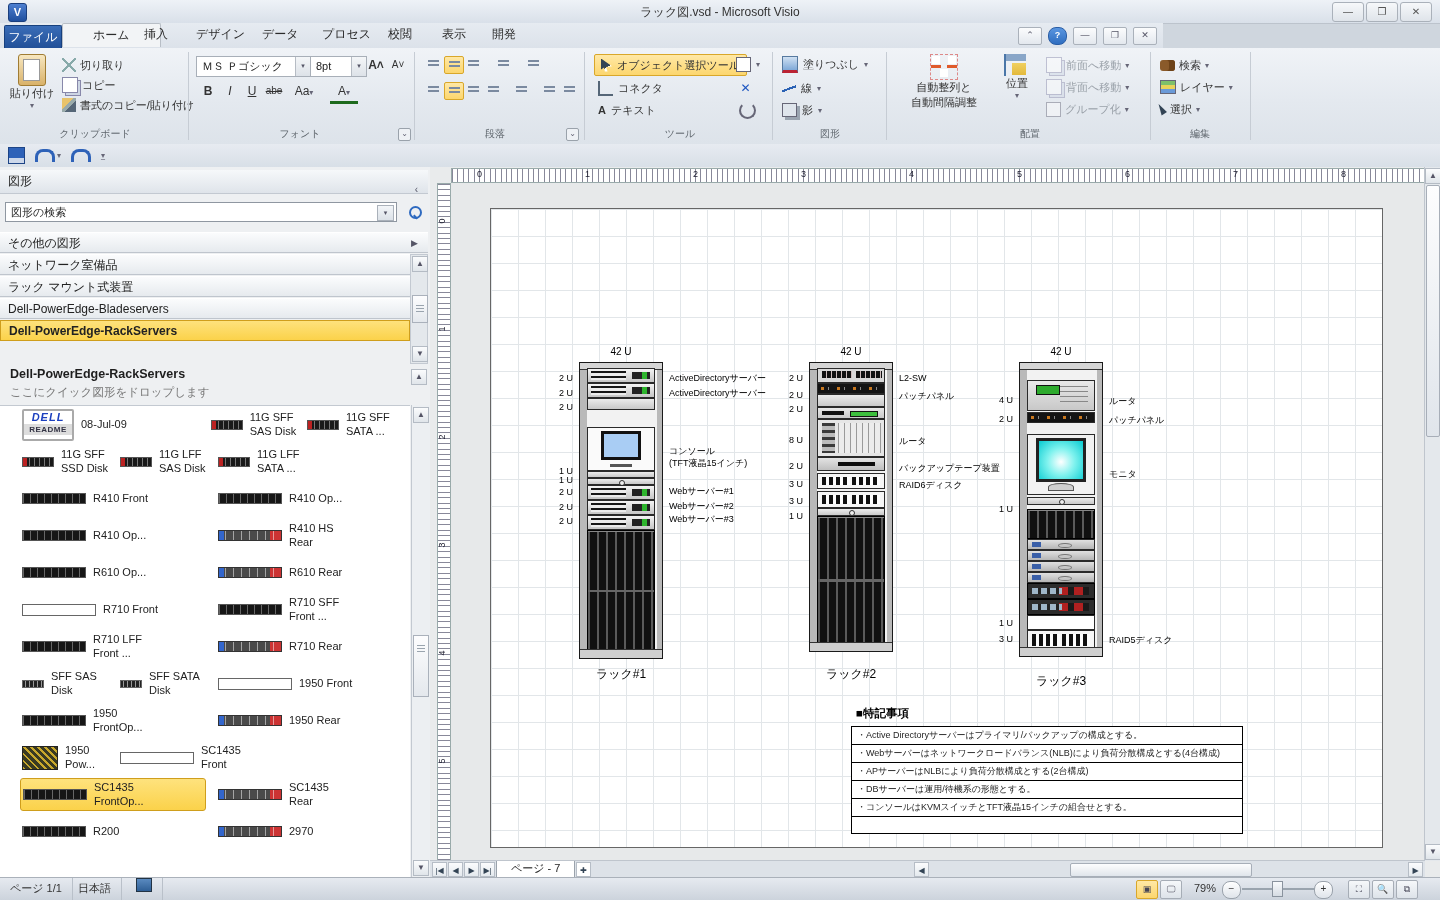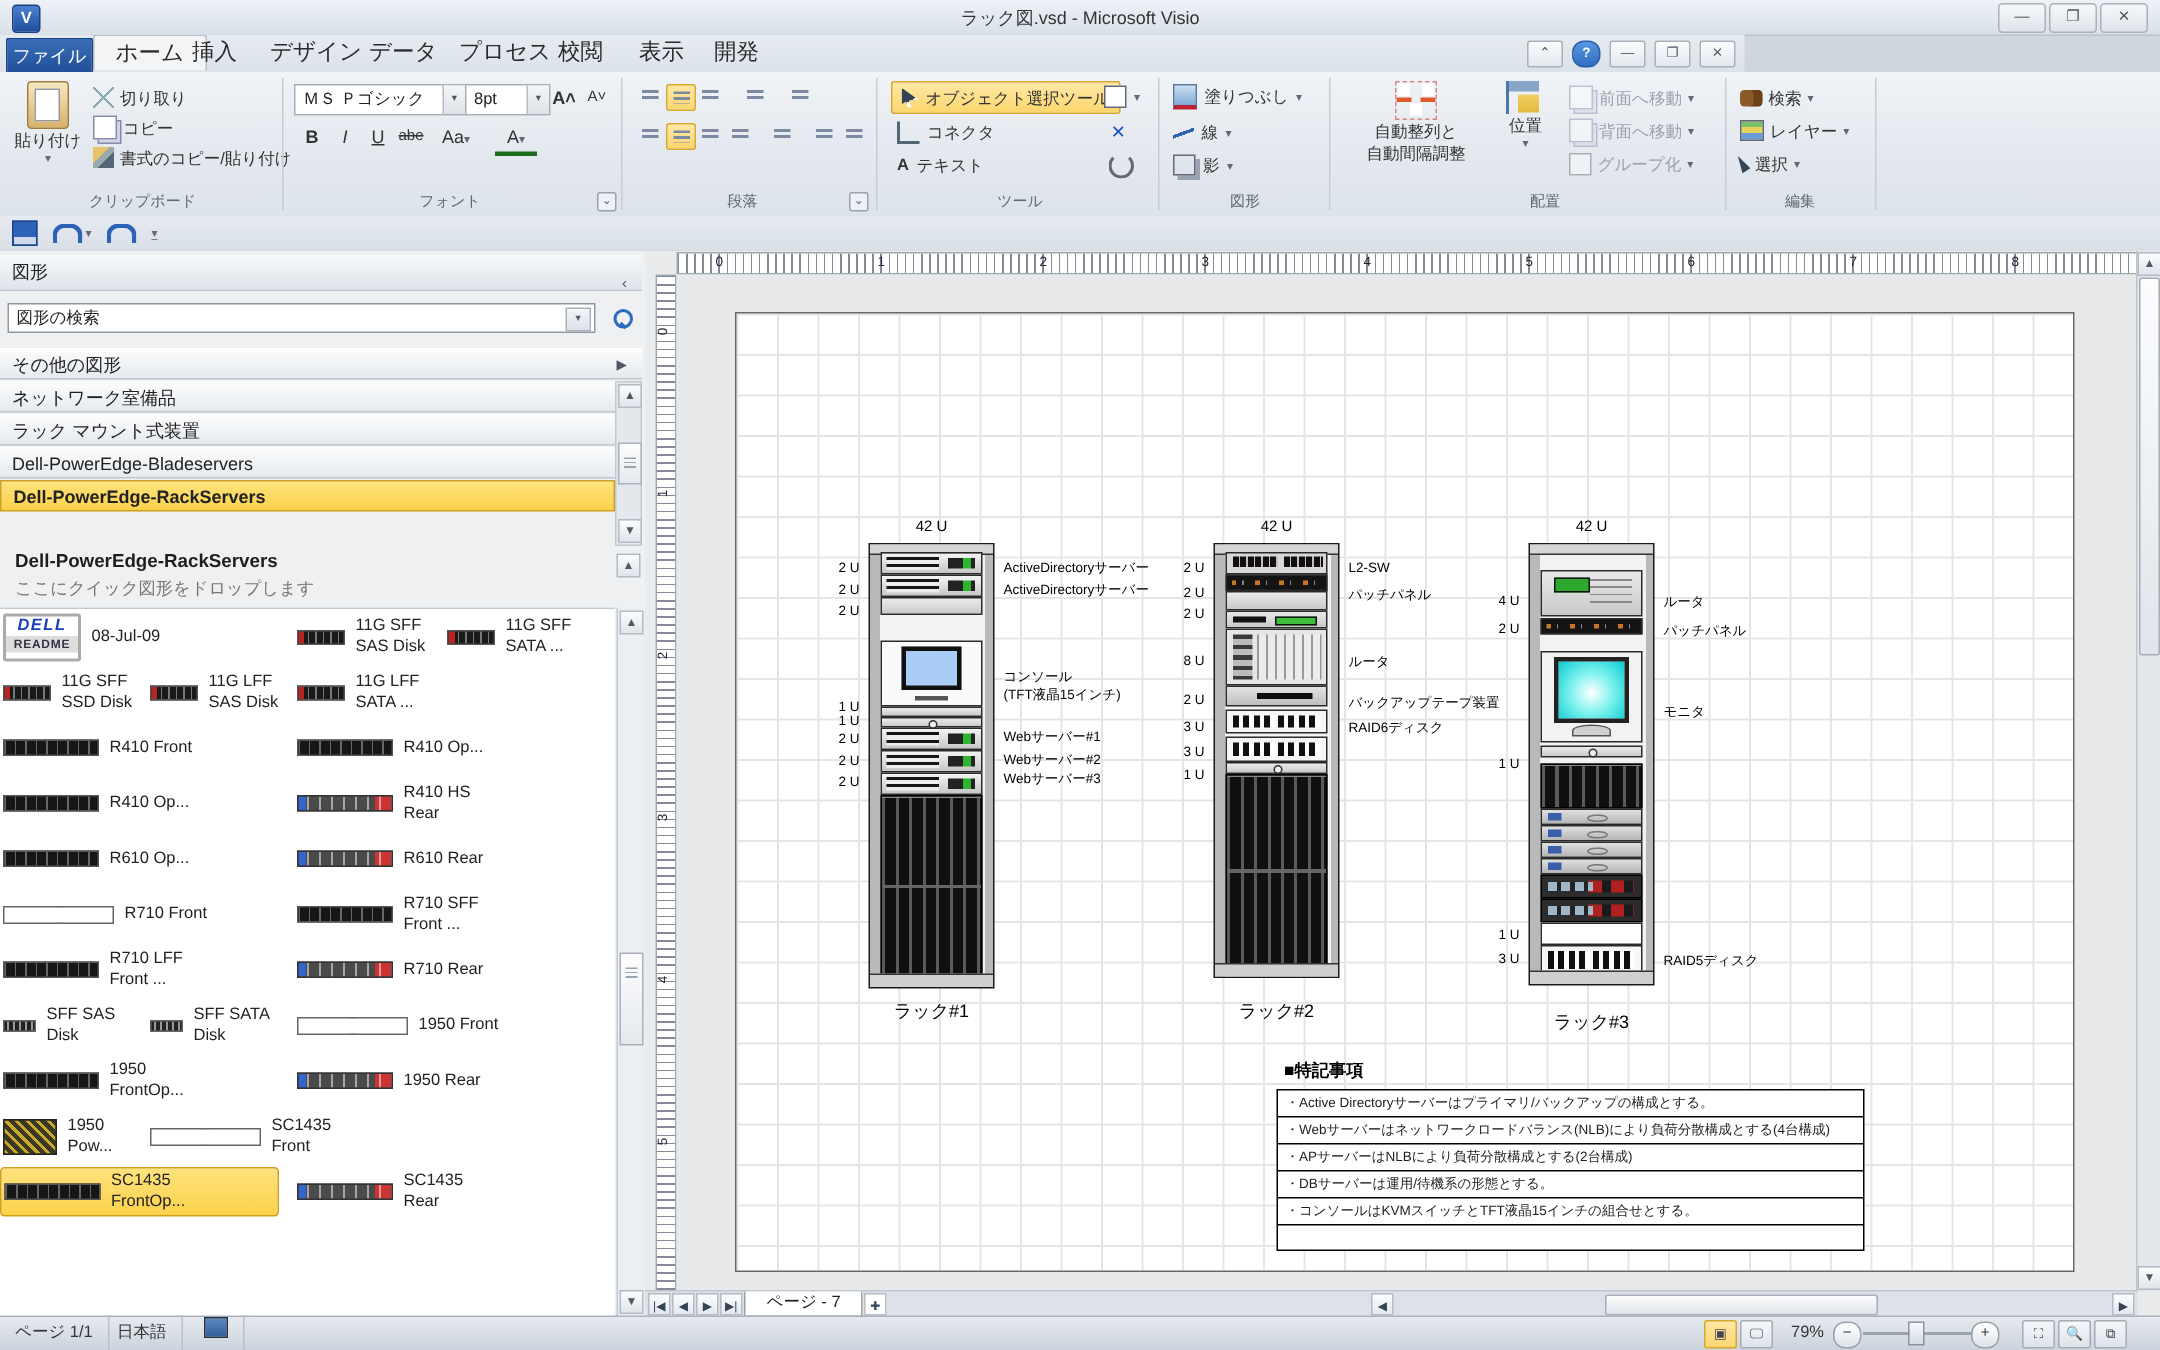--- a/index.html
+++ b/index.html
@@ -11,21 +11,21 @@
     background:linear-gradient(#eef2f7,#d9e0e9);border-bottom:1px solid #bcc3cc;}
   .apicon{position:absolute;left:8px;top:3px;width:17px;height:17px;background:linear-gradient(#4d7fd0,#1f4f9e);
     border:1px solid #1a3f7e;border-radius:3px;color:#fff;font-weight:bold;font-size:11px;text-align:center;line-height:16px}
   .wtitle{position:absolute;left:0;right:0;top:4px;text-align:center;font-size:12px;color:#333}
   .winbtn{position:absolute;top:2px;width:30px;height:18px;border:1px solid #aab1ba;border-radius:3px;
     background:linear-gradient(#f6f8fa,#dfe4ea);color:#555;font-size:10px;text-align:center;line-height:17px}
   
   .tabrow{position:absolute;left:0;top:23px;width:1163px;height:25px;background:linear-gradient(#e6ebf1,#dce2ea)}
   .ftab{position:absolute;left:4px;top:2px;width:56px;height:23px;background:linear-gradient(#3a6db8,#214f97);
     border:1px solid #17407e;border-bottom:none;color:#fff;text-align:center;line-height:22px;font-size:12px;border-radius:2px 2px 0 0}
-  .rtab{position:absolute;top:0;height:23px;padding:0 14px;line-height:23px;font-size:15px;color:#2b2b2b}
+  .rtab{position:absolute;top:0;height:23px;padding:0 30px;line-height:23px;font-size:12px;color:#2b2b2b}
   .rtab.active{background:#f2f4f6;border:1px solid #b8bec6;border-bottom:none;border-radius:2px 2px 0 0;}
   .tbicons{position:absolute;right:6px;top:4px;display:flex;gap:6px}
   .tbico{width:22px;height:16px;border:1px solid #aab1ba;border-radius:2px;background:linear-gradient(#fbfcfd,#e3e8ee);
     color:#556;font-size:9px;text-align:center;line-height:15px}
   .helpico{background:linear-gradient(#5a96e0,#2f6ec0);color:#fff;border-color:#2a5ea6;border-radius:8px;width:17px;font-weight:bold}
   
   .ribbon{position:absolute;left:0;top:48px;width:1440px;height:96px;
     background:linear-gradient(#f0f3f7 0%,#e4e9ef 55%,#dde3ea 100%);border-bottom:1px solid #b6bcc4}
   .rgroup-label{position:absolute;bottom:3px;font-size:10px;color:#5f666d;text-align:center}
   .gsep{position:absolute;top:4px;bottom:4px;width:1px;background:#c6ccd4}
@@ -98,21 +98,21 @@
   .stenbar.sel{background:linear-gradient(#fee27d,#fbd24a);border:1px solid #cf9e1c;font-weight:bold}
   .sten-scroll{position:absolute;left:410px;top:87px;width:18px;height:110px;background:#e4e8ec;border:1px solid #c3c9d1;box-sizing:border-box}
   .sarrow{position:absolute;left:1px;width:14px;height:14px;text-align:center;font-size:8px;color:#556;line-height:14px;
      background:linear-gradient(#fbfcfd,#e0e5ea);border:1px solid #b4bbc4}
   .grip{position:absolute;left:1px;width:14px;height:26px;background:linear-gradient(#fdfdfe,#e4e8ed);border:1px solid #aab1bb}
   .grip:before{content:"";position:absolute;left:3px;right:3px;top:9px;height:8px;
      background:repeating-linear-gradient(#9aa4ae 0 1px,transparent 1px 3px)}
   .stinfo-title{position:absolute;left:10px;top:200px;font-weight:bold;font-size:12.5px}
   .stinfo-hint{position:absolute;left:10px;top:218px;color:#777;font-size:11.5px}
   .sgrid{position:absolute;left:0;top:238px;width:410px;bottom:0;background:#fff;border-top:1px solid #c3c9d1;overflow:hidden}
-  .srow{display:flex;align-items:center;height:37px;padding-left:0;box-sizing:border-box}
+  .srow{display:flex;align-items:center;height:37px;padding-left:20px;box-sizing:border-box}
   .scell{display:flex;align-items:center;gap:7px;box-sizing:border-box;padding:2px 2px}
   .slabel{font-size:11px;line-height:1.22;color:#222;max-width:66px}
   .scell.sel{background:linear-gradient(#fee27d,#fbd24a);border:1px solid #cf9e1c;border-radius:3px}
   .si{position:relative;flex:none}
   .si-srv{width:62px;height:9px;background:#161616;border:1px solid #555;
       background-image:repeating-linear-gradient(90deg,rgba(255,255,255,.35) 0 1px,transparent 1px 7px)}
   .si-rear{width:62px;height:9px;background:#4a4a4a;border:1px solid #333;
       background-image:linear-gradient(90deg,#36c 0 5px,transparent 5px),repeating-linear-gradient(90deg,rgba(255,255,255,.5) 14px 15px,transparent 15px 22px),linear-gradient(270deg,#c33 6px 11px,transparent 11px)}
   .si-light{width:72px;height:10px;background:linear-gradient(#efefef,#b9b9b9);border:1px solid #666;
       background-image:linear-gradient(#fff,#fff),radial-gradient(circle at 50% 50%,#888 15%,transparent 16%)}
@@ -586,20 +586,30 @@
       <div class="srow">
         <div class="scell sel" style="width:186px">
           <span class="si si-srv"></span>
           <span class="slabel">SC1435 FrontOp...</span>
           </div>
         <div class="scell" style="margin-left:10px">
           <span class="si si-rear"></span>
           <span class="slabel">SC1435 Rear</span>
           </div>
       </div>
+      <div class="srow">
+        <div class="scell" style="width:196px">
+          <span class="si si-srv"></span>
+          <span class="slabel">R200</span>
+          </div>
+        <div class="scell">
+          <span class="si si-rear"></span>
+          <span class="slabel">2970</span>
+          </div>
+      </div>
     </div>
     <div class="gridsb">
       <div class="sarrow" style="top:2px;left:1px">▲</div>
       <div class="grip" style="top:230px;height:60px;left:1px"></div>
       <div class="sarrow" style="bottom:2px;left:1px">▼</div>
     </div>
   </div>
 
   <div class="canvas">
     <div class="hruler">

